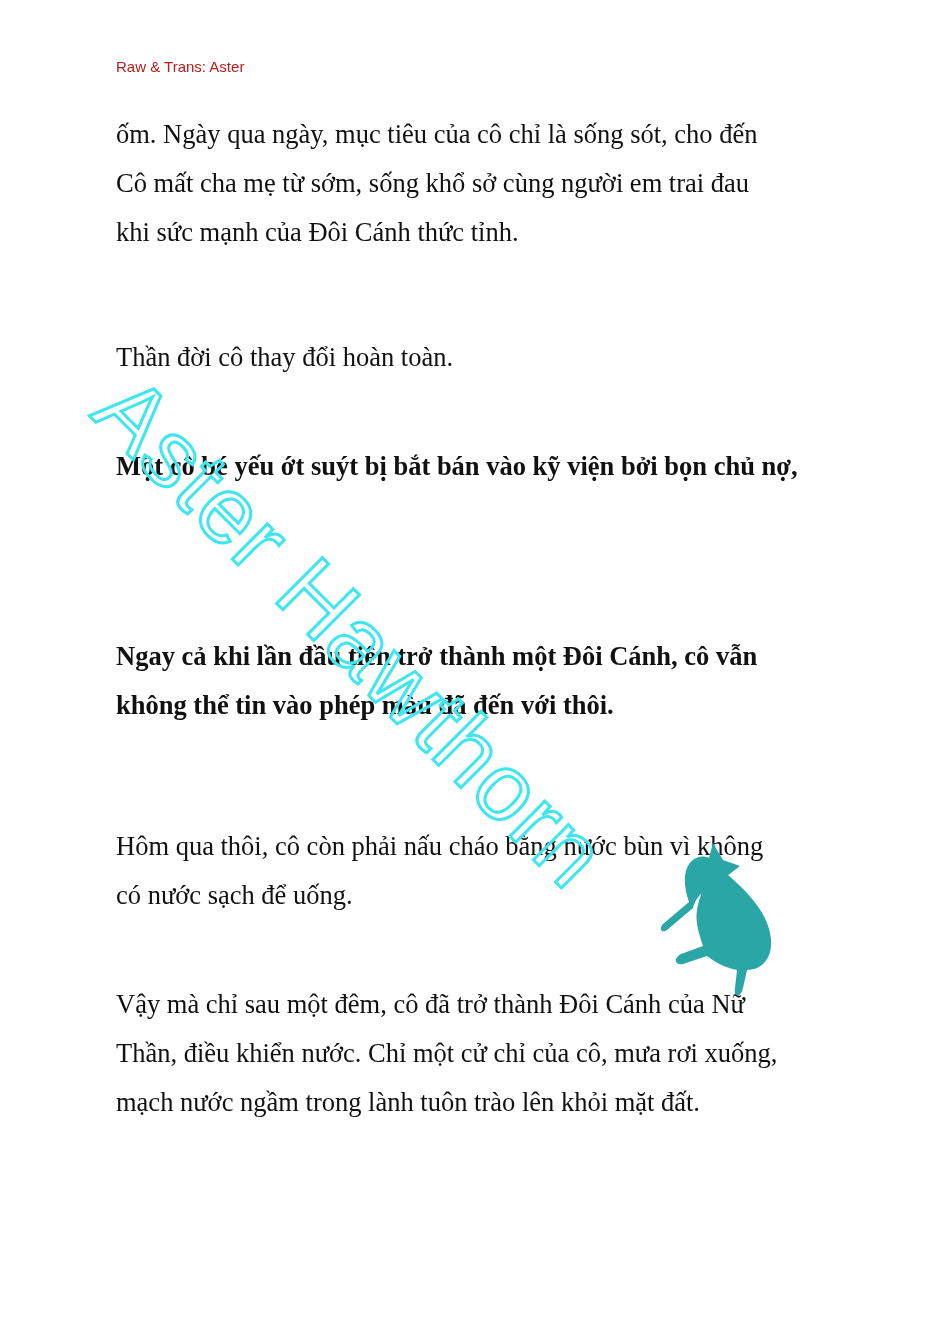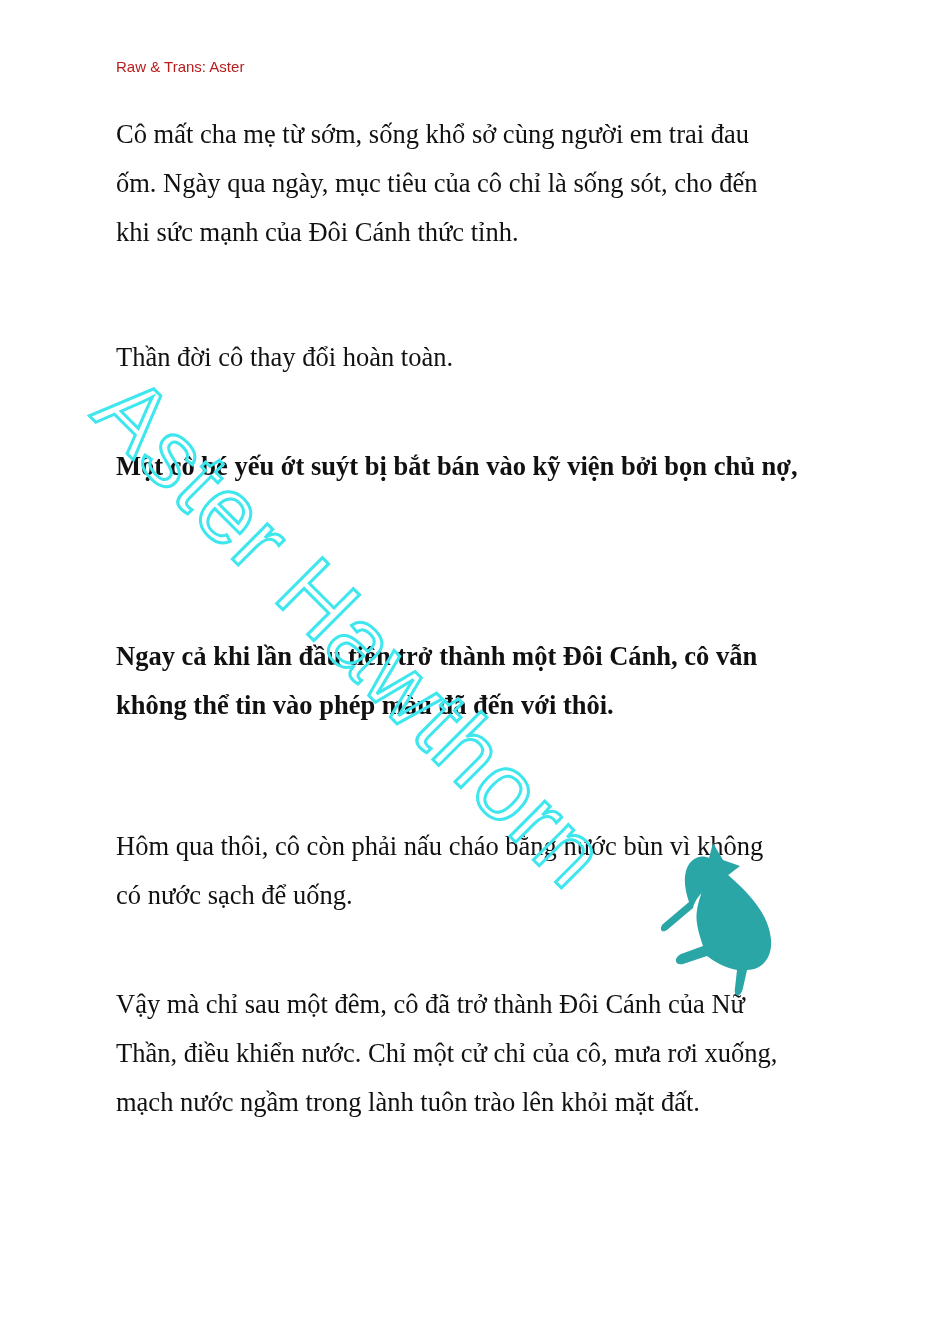--- a/index.html
+++ b/index.html
@@ -28,22 +28,22 @@
   }
   .cat { position: absolute; left: 655px; top: 838px; width: 125px; height: 160px; }
 </style>
 </head>
 <body>
 
 <div class="header">Raw &amp; Trans: Aster</div>
 
 <div class="content">
   <div style="position:absolute;top:0;">
+    <span class="line">ốm. Ngày qua ngày, mục tiêu của cô chỉ là sống sót, cho đến</span>
     <span class="line">Cô mất cha mẹ từ sớm, sống khổ sở cùng người em trai đau</span>
-    <span class="line">ốm. Ngày qua ngày, mục tiêu của cô chỉ là sống sót, cho đến</span>
     <span class="line">khi sức mạnh của Đôi Cánh thức tỉnh.</span>
   </div>
   <div style="position:absolute;top:223px;">
     <span class="line">Thần đời cô thay đổi hoàn toàn.</span>
   </div>
   <div style="position:absolute;top:332px;font-weight:bold;">
     <span class="line">Một cô bé yếu ớt suýt bị bắt bán vào kỹ viện bởi bọn chủ nợ,</span>
   </div>
   <div style="position:absolute;top:522px;font-weight:bold;">
     <span class="line">Ngay cả khi lần đầu tiên trở thành một Đôi Cánh, cô vẫn</span>

